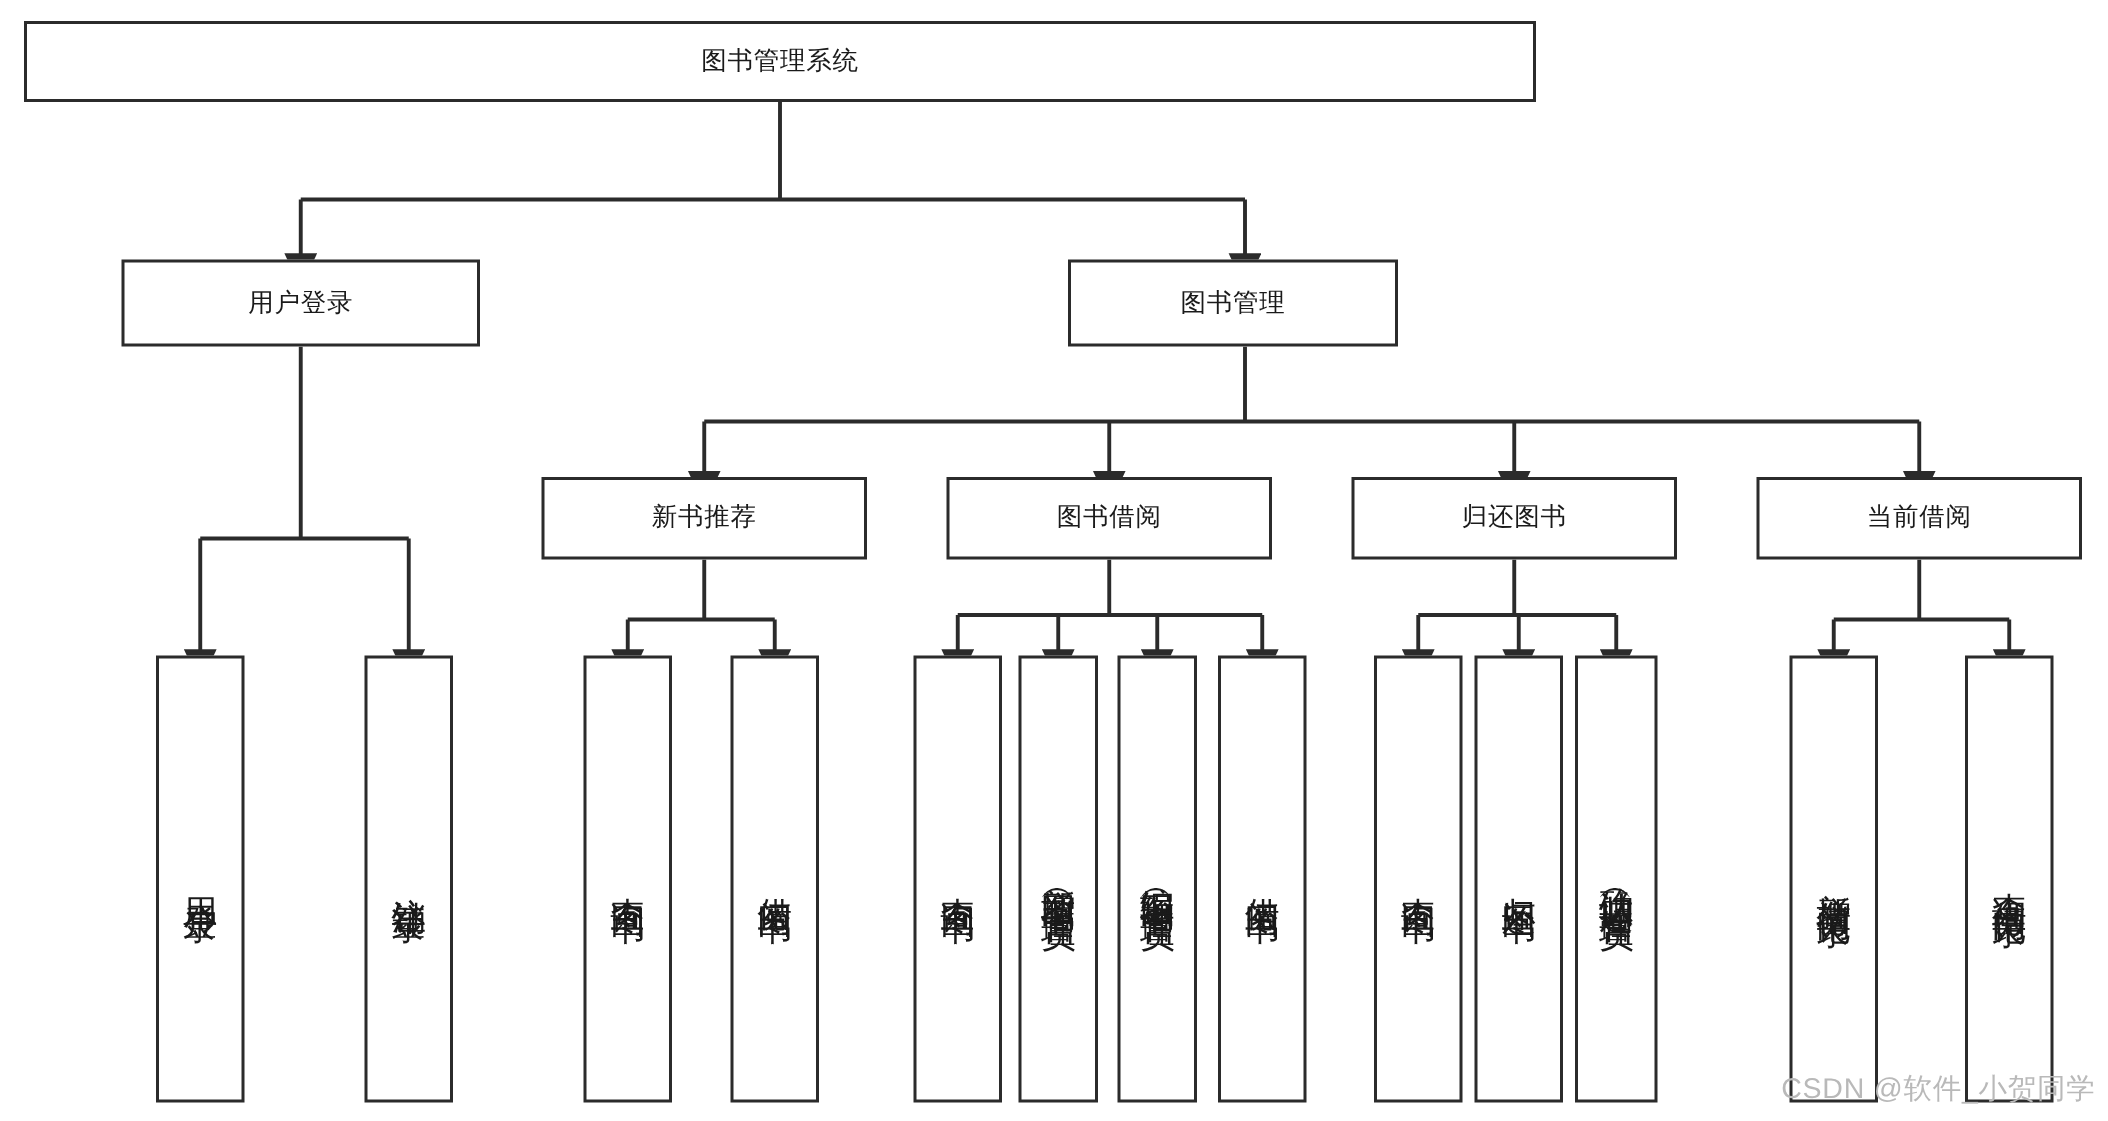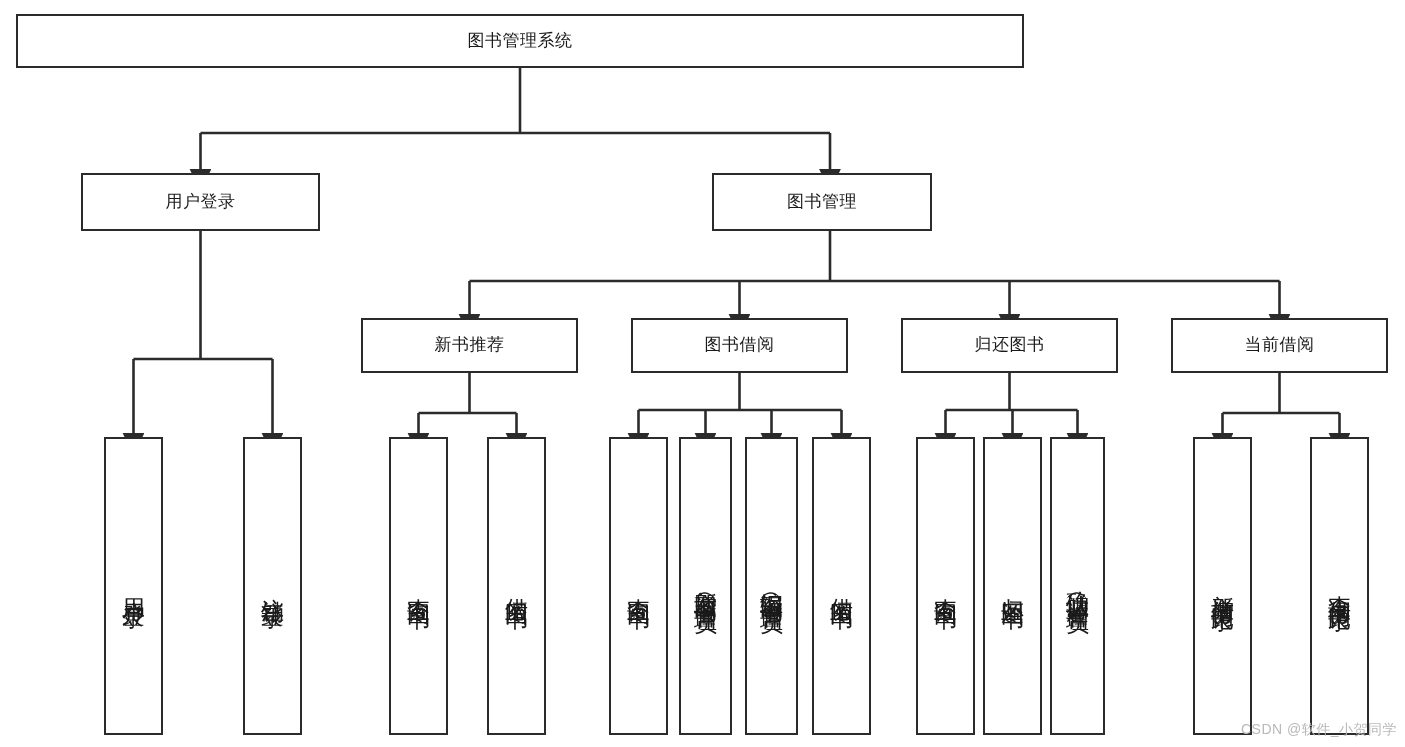--- a/index.html
+++ b/index.html
@@ -54,21 +54,21 @@
     text-orientation: upright;
     font-size: 23px;
     letter-spacing: 3px;
     line-height: 1;
     white-space: nowrap;
   }
   #watermark {
     position: absolute;
     right: 8px;
     bottom: 8px;
-    font-size: 14px;
+    font-size: 19px;
     color: #b9b9b9;
     letter-spacing: 0.5px;
     white-space: nowrap;
     user-select: none;
   }
 </style>
 </head>
 <body>
 
 <div id="canvas">

